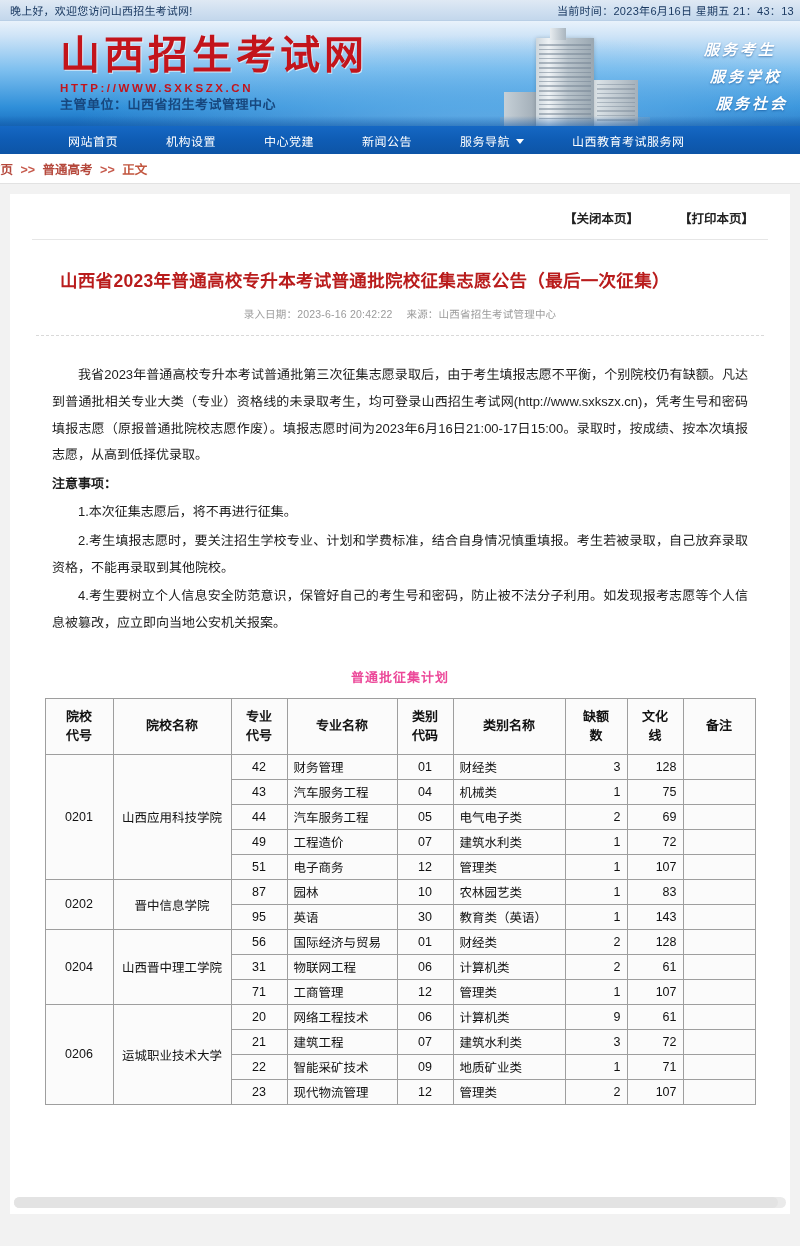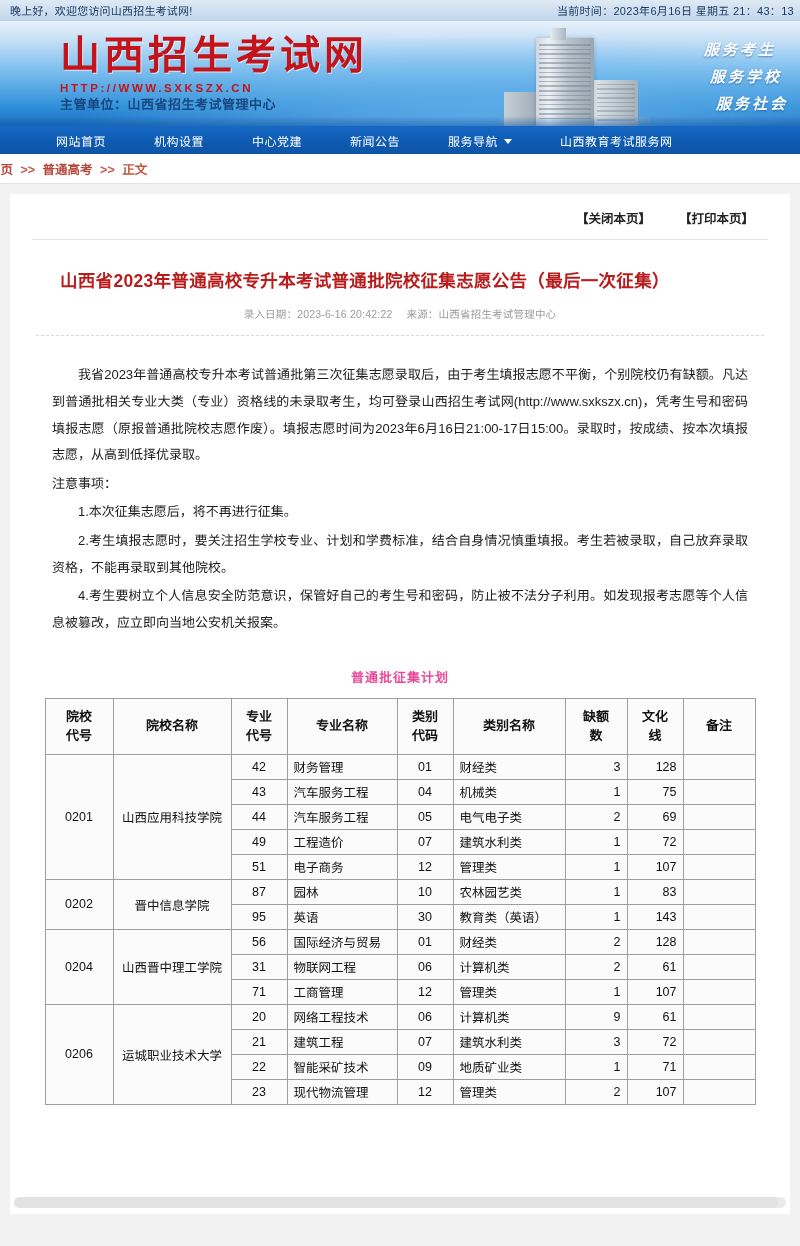--- a/index.html
+++ b/index.html
@@ -114,21 +114,21 @@
   }
   .slogans div { margin-bottom: 12px; text-align: right; white-space: nowrap; }
   .slogans div:nth-child(2) { padding-right: 0; margin-right: -6px; }
   .slogans div:nth-child(3) { margin-right: -12px; }
 
   
   .nav {
     height: 28px;
     background: linear-gradient(to bottom, #1668c4 0%, #0f5cb4 50%, #0d54a6 100%);
     display: flex; align-items: center;
-    padding-left: 32px;
+    padding-left: 44px;
     color: #fff;
     font-size: 12px;
     white-space: nowrap;
   }
   .nav-item {
     padding: 0 24px;
     cursor: pointer;
     display: inline-flex; align-items: center; gap: 6px;
     letter-spacing: .5px;
   }
@@ -171,21 +171,21 @@
     position: relative;
   }
   .toolrow {
     display: flex; justify-content: flex-end; align-items: center;
     gap: 28px;
     padding: 14px 36px 12px 0;
     font-size: 12.5px;
     font-weight: bold;
     color: #222;
   }
-  .toolrow span { cursor: pointer; }
+  .toolrow span { cursor: pointer; margin-left: 12px; }
   .divider { height: 1px; background: #e6e6e6; margin: 0 22px; }
 
   .art-title {
     text-align: left;
     color: #b91c1c;
     font-size: 17.5px;
     font-weight: bold;
     line-height: 1.5;
     padding: 28px 50px 0 50px;
     letter-spacing: .3px;
@@ -205,21 +205,21 @@
 
   .article {
     padding: 26px 42px 0 42px;
     font-size: 13px;
     line-height: 2.05;
     color: #1c1c1c;
     text-align: justify;
   }
   .article p { margin: 0 0 2px 0; }
   .article p.indent { text-indent: 2em; }
-  .article p.bold { font-weight: normal; text-indent: 0; }
+  .article p.bold { font-weight: bold; text-indent: 0; }
 
   
   .tbl-title {
     text-align: center;
     font-size: 13px;
     font-weight: bold;
     color: #ec4899;
     margin: 30px 0 12px 0;
     letter-spacing: 1px;
   }

